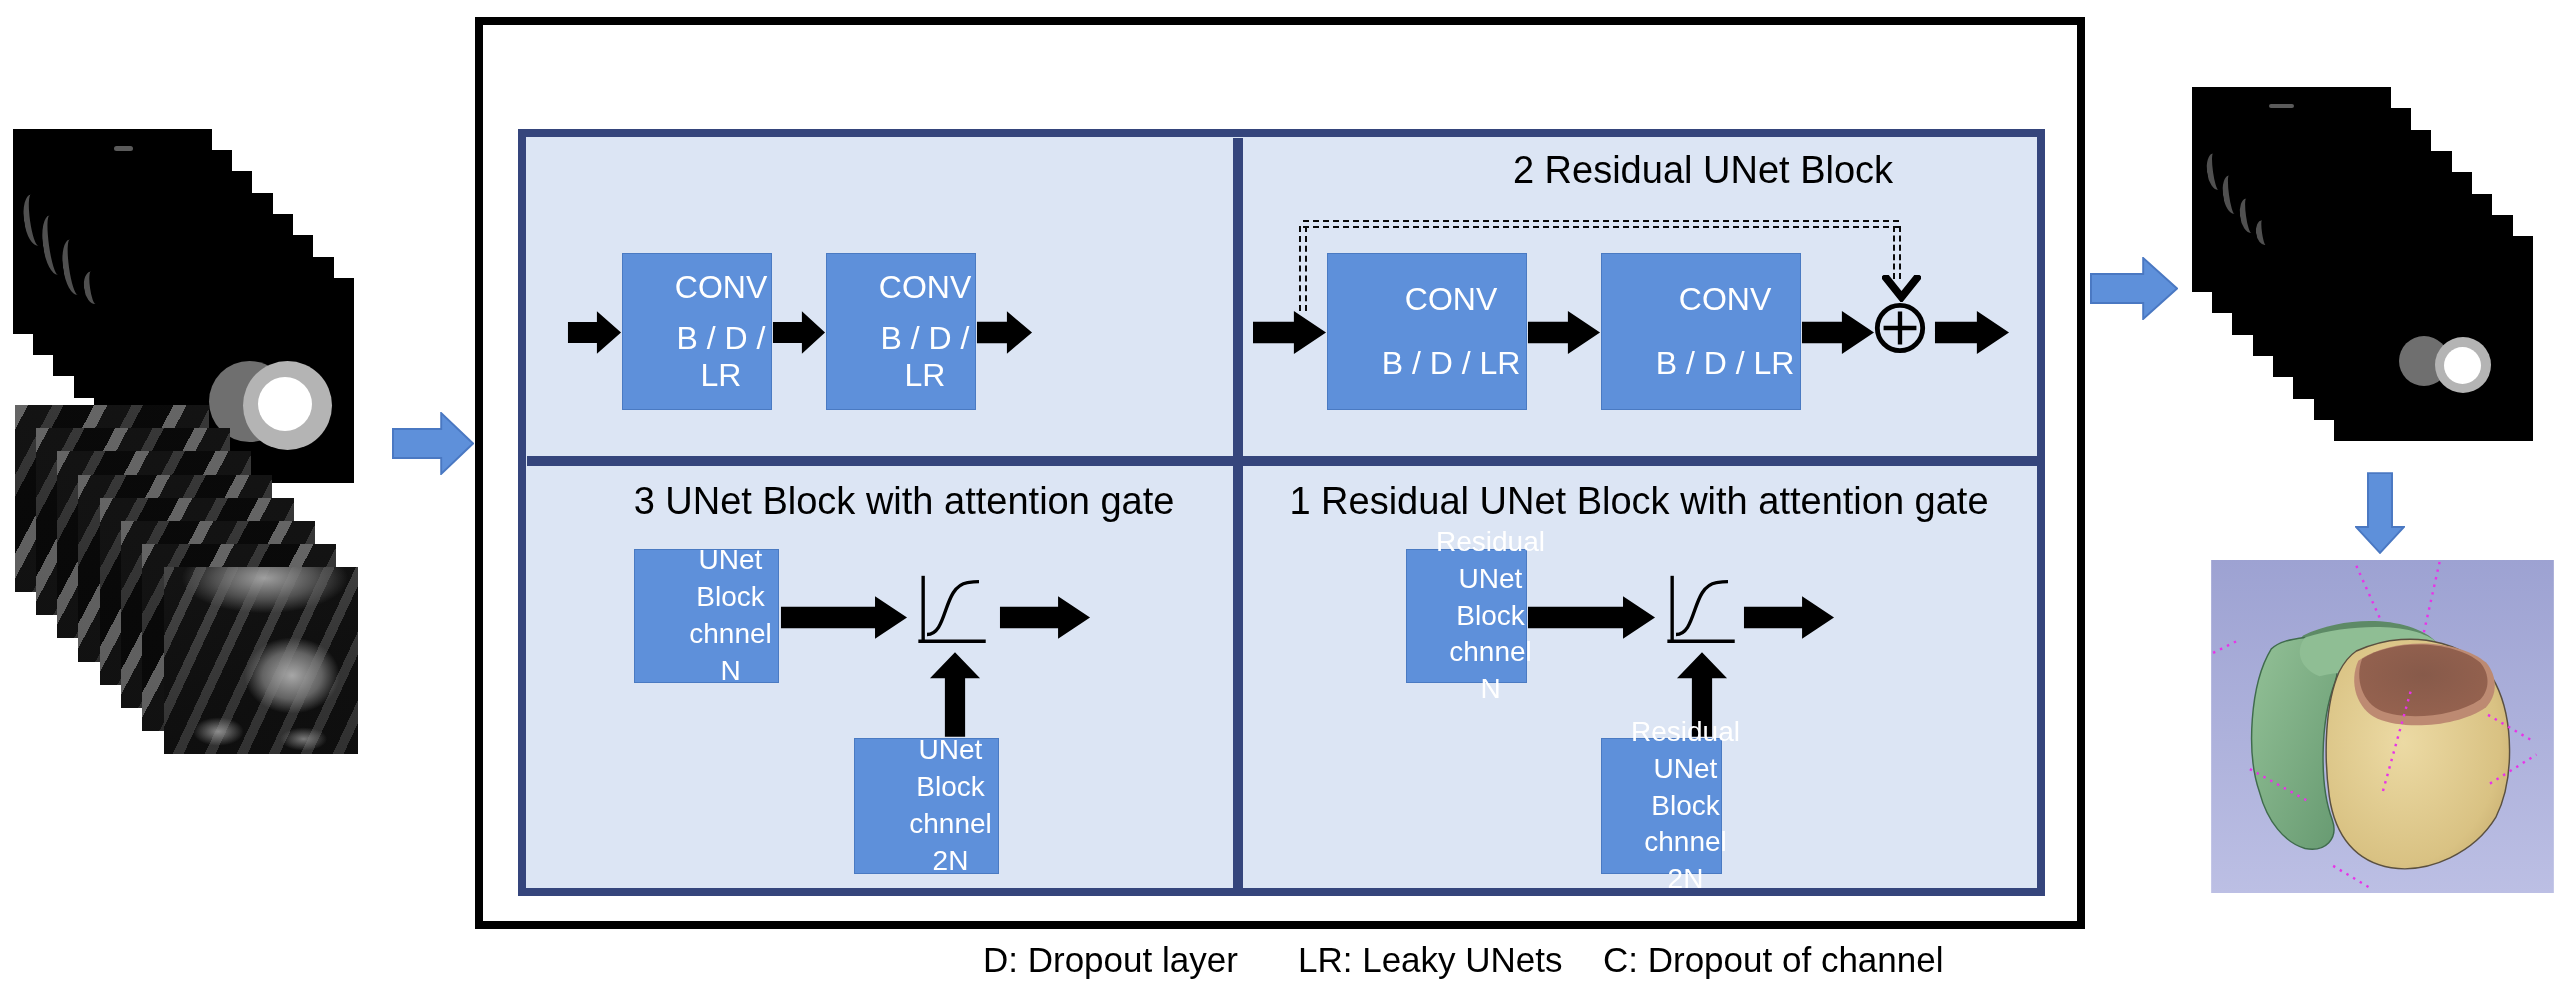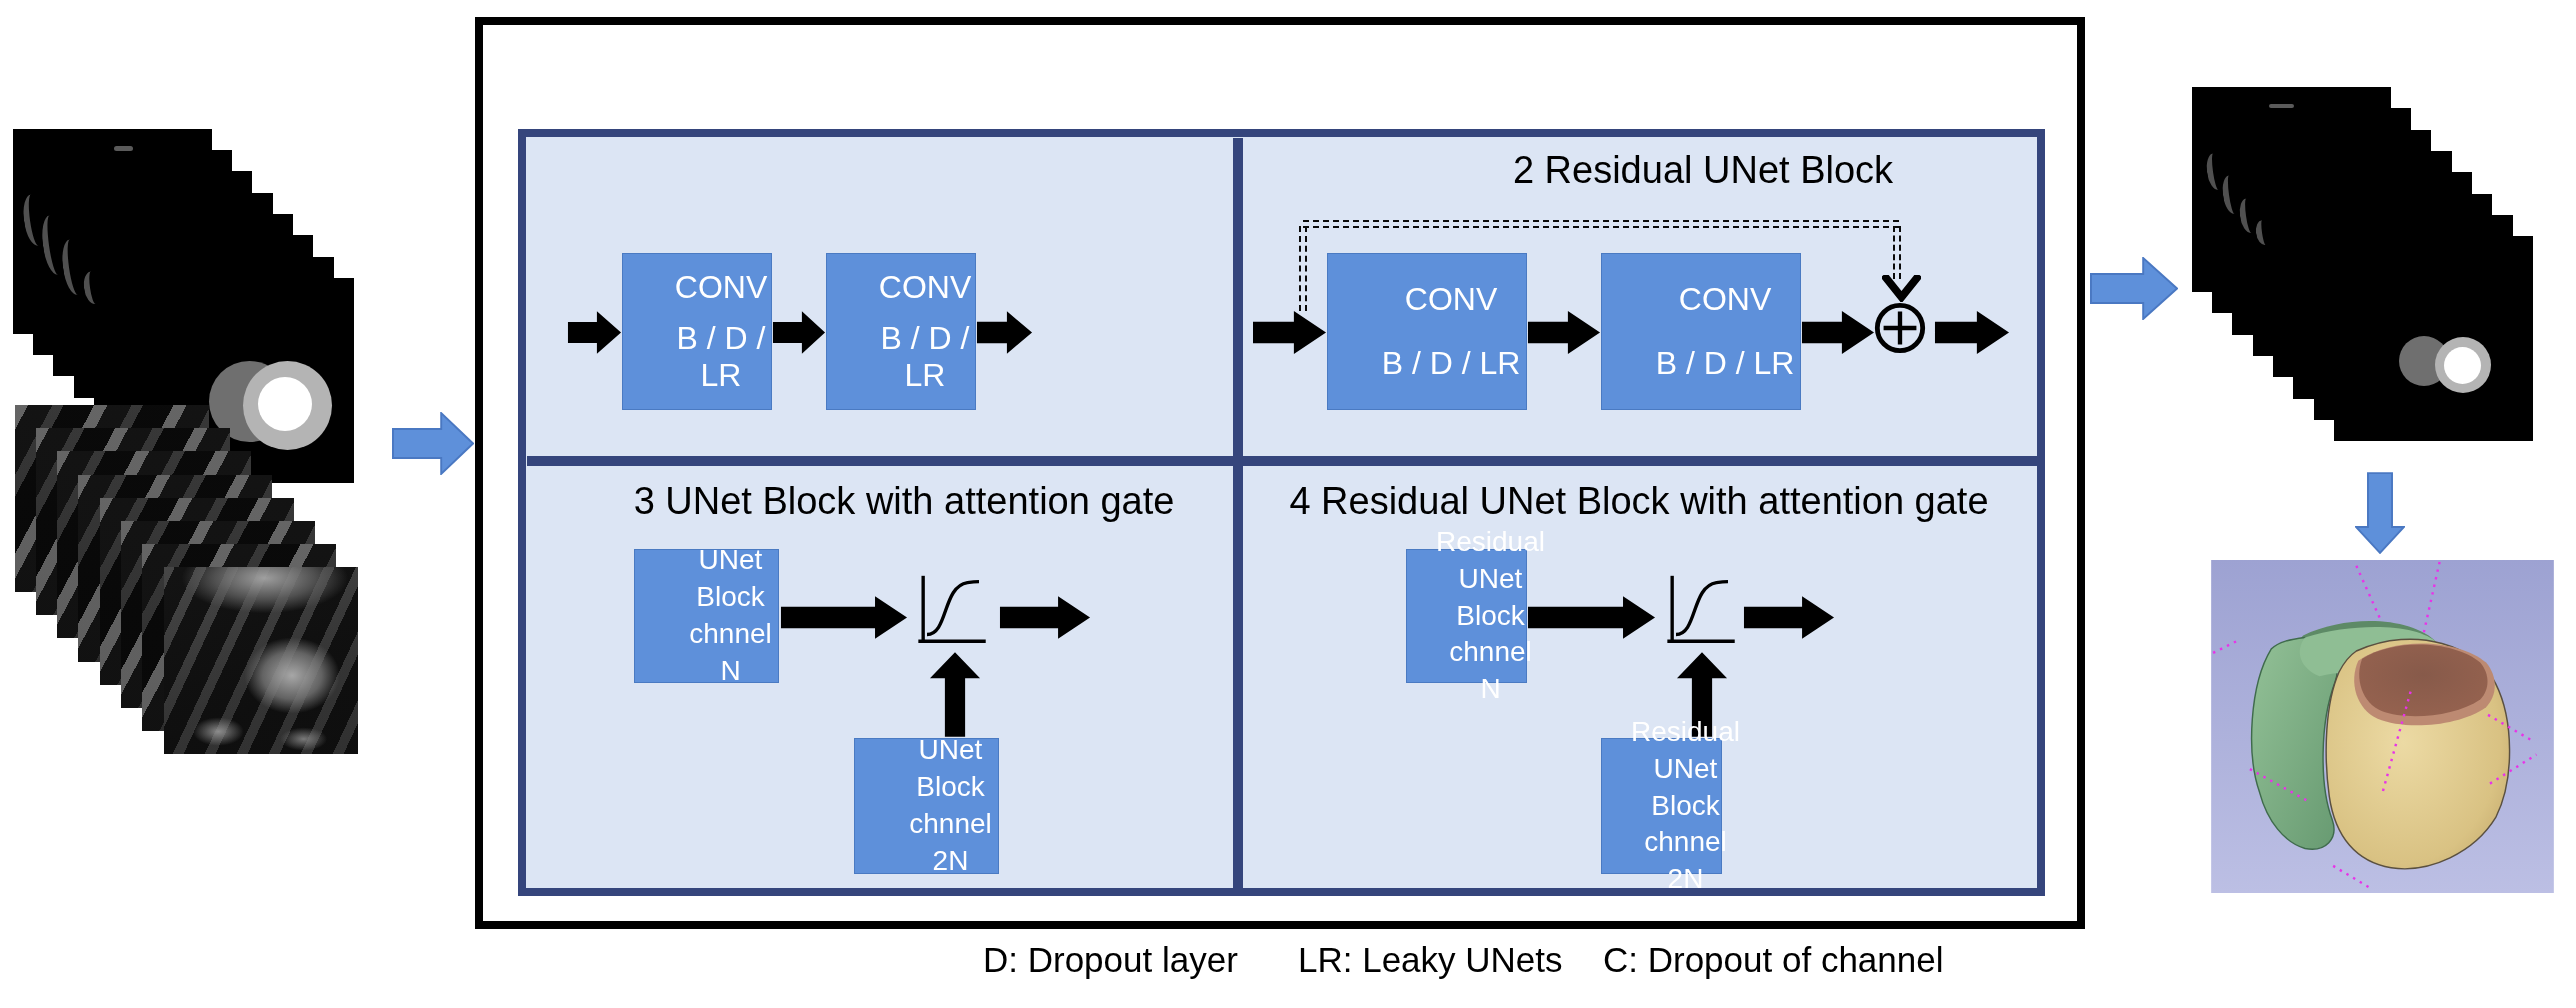--- a/index.html
+++ b/index.html
@@ -182,21 +182,21 @@
   <div class="barrow" style="left:929px;top:651px;width:52px;height:87px;">
       <svg width="52" height="87" viewBox="0 0 54 90">
         <polygon points="16.5,89 16.5,28 1,28 27,1 53,28 37.5,28 37.5,89" fill="currentColor"></polygon>
       </svg>
     </div>
   <div class="blk chn" style="left:854px;top:738px;width:145px;height:136px;">
     <span>UNet Block</span>
     <span>chnnel 2N</span>
   </div>
 
-  <div class="q-title" style="left:1242px;top:479px;width:794px;">4 Residual UNet Block with attention gate</div>
+  <div class="q-title" style="left:1242px;top:479px;width:794px;">1 Residual UNet Block with attention gate</div>
   <div class="blk chn" style="left:1406px;top:549px;width:121px;height:134px;">
     <span>Residual</span>
     <span>UNet Block</span>
     <span>chnnel N</span>
   </div>
   <div class="barrow" style="left:1527px;top:595px;width:129px;height:45px;">
       <svg width="129" height="45" viewBox="0 0 133 46">
         <polygon points="1,12 99,12 99,1 132,23 99,45 99,34 1,34" fill="currentColor"></polygon>
       </svg>
     </div>

